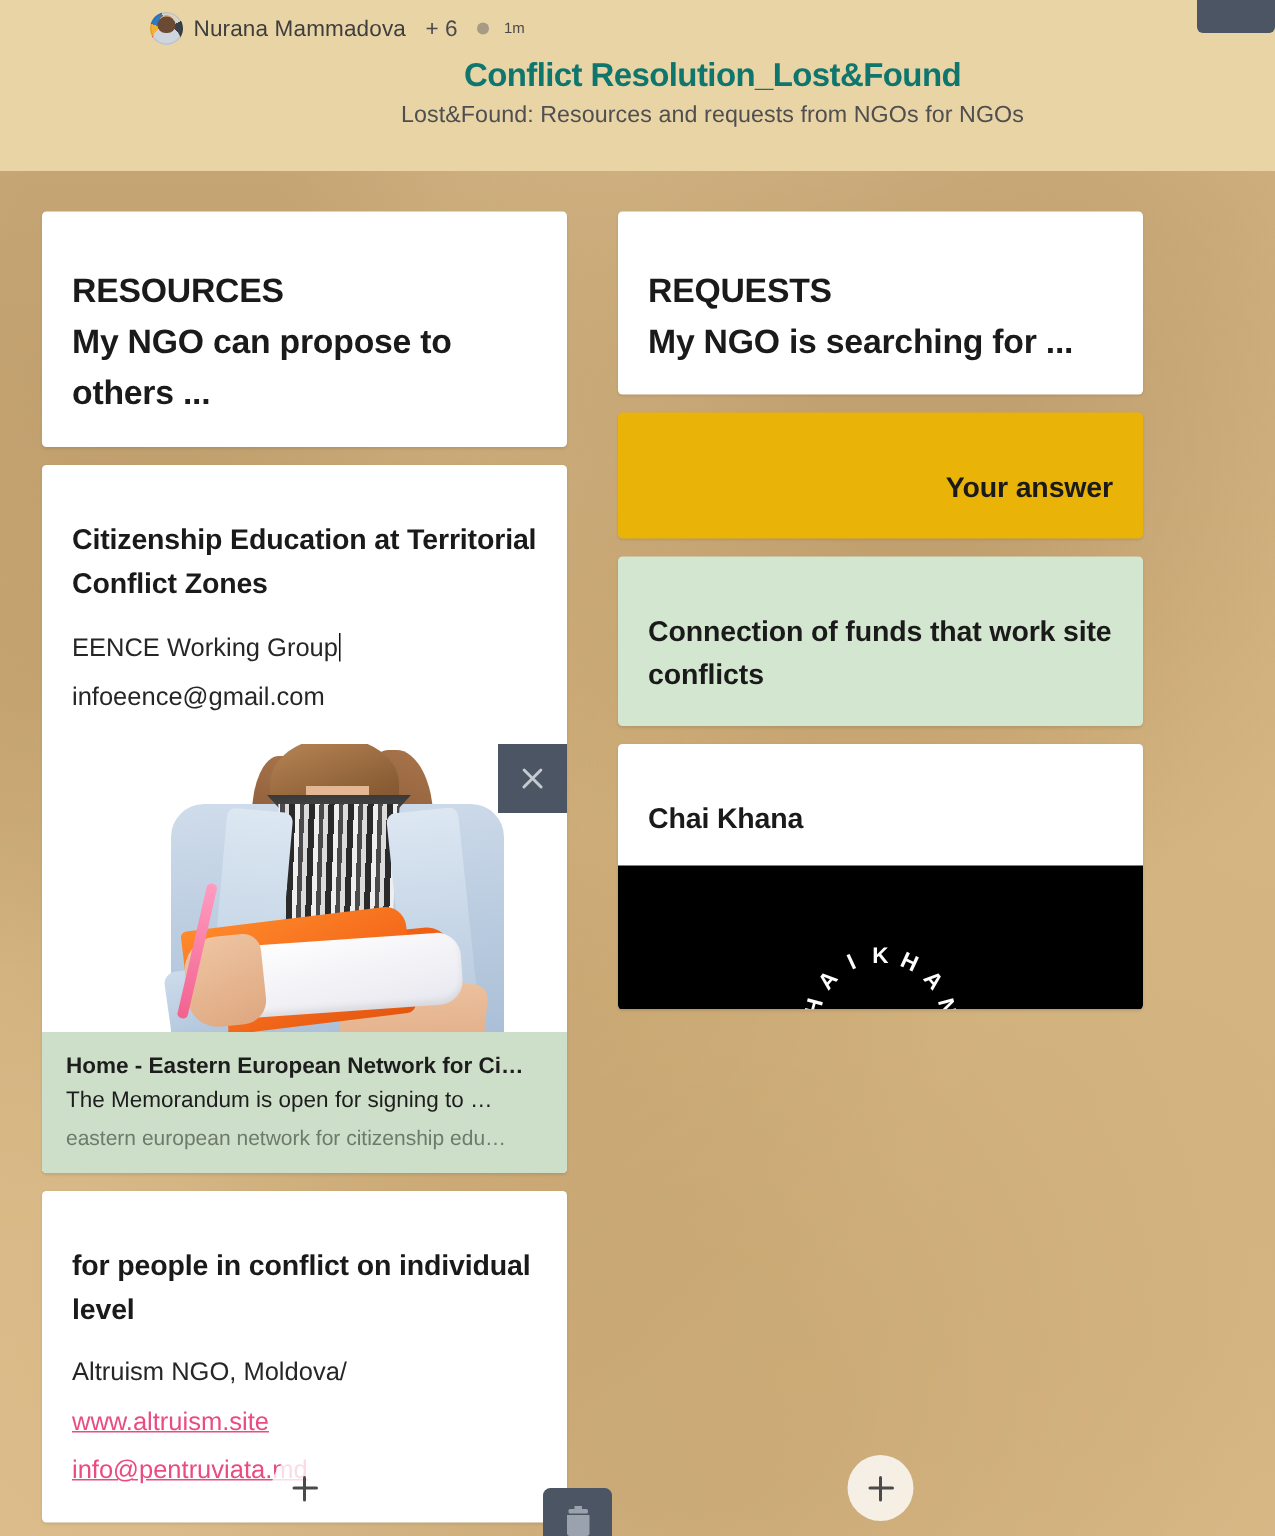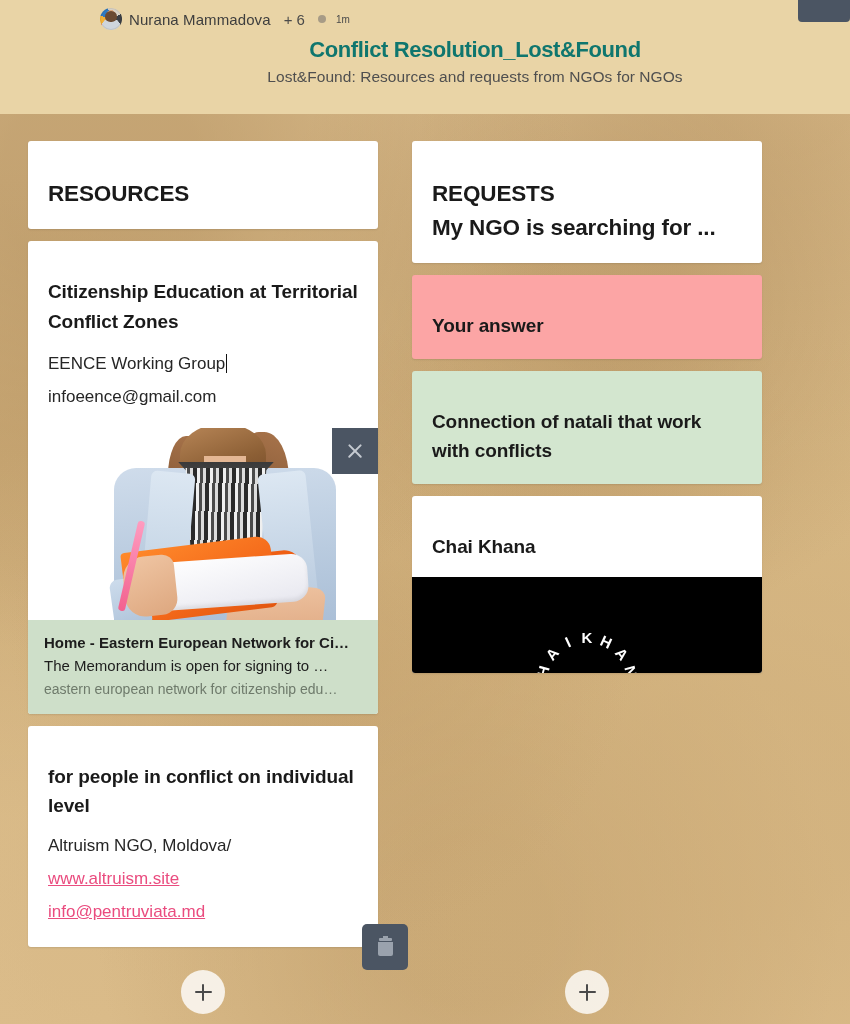--- a/index.html
+++ b/index.html
@@ -141,21 +141,21 @@
   }
 
   
   .card {
     background: #ffffff;
     border-radius: 3px;
     padding: 36px 20px 18px 20px;
     position: relative;
     box-shadow: 0 1px 2px rgba(0,0,0,0.10);
   }
-  .card.purple  { background: #fca5a5; }
+  .card.purple  { background: #eab308; text-align: right; }
   .card.green   { background: #d3e6cf; }
   .card.tight   { padding-bottom: 0; overflow: hidden; }
 
   .card-heading {
     font-size: 22.5px;
     font-weight: bold;
     color: #1a1a1a;
     line-height: 1.52;
     letter-spacing: -0.15px;
   }
@@ -505,20 +505,21 @@
   <div class="board-subtitle">Lost&amp;Found: Resources and requests from NGOs for NGOs</div>
 </div>
 
 <div class="board">
 
   <div class="column">
     <div class="col-inner">
 
       <div class="card">
         <div class="card-heading">RESOURCES</div>
+        <div class="card-heading">My NGO can propose to others ...</div>
       </div>
 
       <div class="card tight">
         <div class="card-title">Citizenship Education at Territorial Conflict Zones</div>
         <div class="card-body nogap">
           <span>EENCE Working Group</span><span class="caret"></span>
           <span style="display:block">infoeence@gmail.com</span>
         </div>
 
         <div class="attachment">
@@ -581,21 +582,21 @@
       <div class="card">
         <div class="card-heading">REQUESTS</div>
         <div class="card-heading">My NGO is searching for ...</div>
       </div>
 
       <div class="card purple">
         <div class="card-title">Your answer</div>
       </div>
 
       <div class="card green">
-        <div class="card-title">Connection of natali that work with conflicts</div>
+        <div class="card-title">Connection of funds that work site conflicts</div>
       </div>
 
       <div class="card tight">
         <div class="card-title">Chai Khana</div>
         <div class="black-media">
           <div class="ck-logo">
               <span style="transform: rotate(-75deg);">H</span>
               <span style="transform: rotate(-50deg);">A</span>
               <span style="transform: rotate(-25deg);">I</span>
               <span style="transform: rotate(0deg);">K</span>

